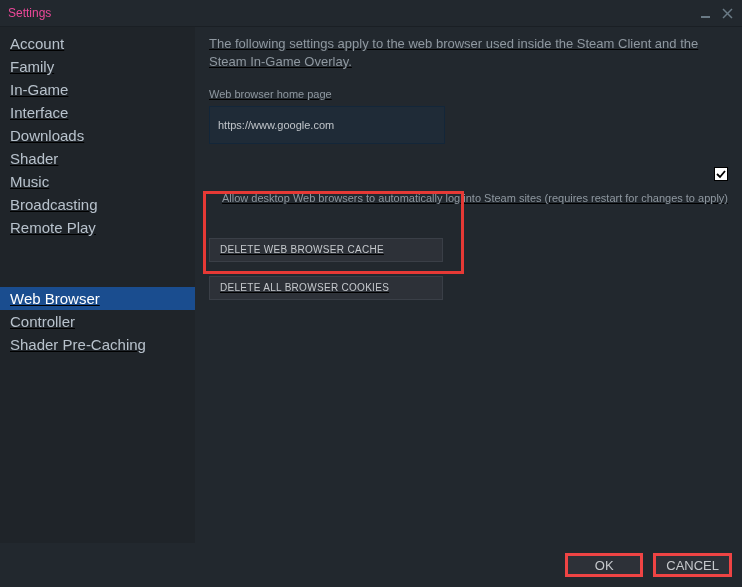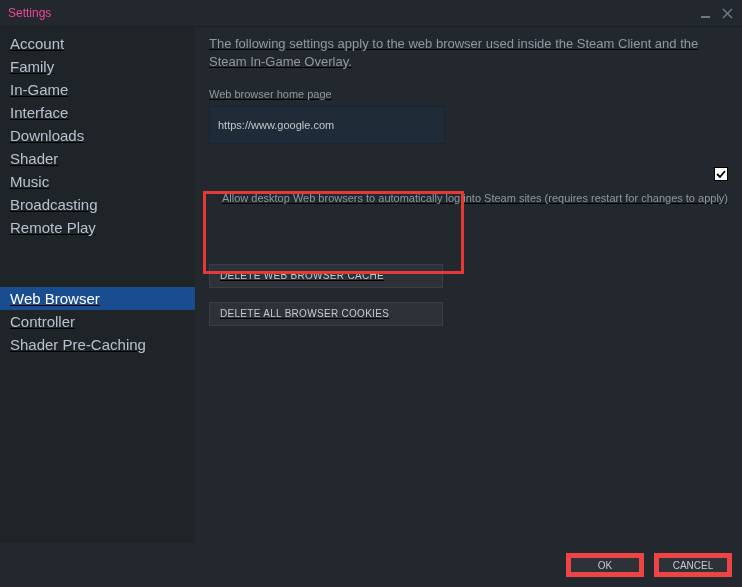--- a/index.html
+++ b/index.html
@@ -167,23 +167,23 @@
       align-items: center;
       justify-content: flex-end;
       gap: 10px;
       padding: 0 10px;
       background: #22282e;
     }
     .footer-button {
       min-width: 78px;
       height: 24px;
       background: #2d3138;
-      border: 5px solid #ef4444;
+      border: 3px solid #ef4444;
       color: #c6c9cd;
-      font-size: 10px;
+      font-size: 13px;
       cursor: pointer;
       padding: 0 10px;
     }
   </style>
 </head>
 <body>
 
 <div class="window">
   <div class="titlebar">
     <div class="titlebar-title">Settings</div>
@@ -226,21 +226,21 @@
 
       <div class="checkbox-row">
         <div class="checkbox">
           <svg viewBox="0 0 10 10">
               <polyline points="1,5 4,8 9,2" fill="none" stroke="#000" stroke-width="1.8"></polyline>
             </svg>
         </div>
         <div class="checkbox-text">Allow desktop Web browsers to automatically log into Steam sites (requires restart for changes to apply)</div>
       </div>
 
-      <div class="buttons-area" style="position:static; margin-top:58px;">
+      <div class="buttons-area" style="position:static; margin-top:32px;">
         <button class="action-button">DELETE WEB BROWSER CACHE</button>
         <button class="action-button">DELETE ALL BROWSER COOKIES</button>
       </div>
 
     </div>
   </div>
 
   <div class="footer">
     <button class="footer-button">OK</button>
     <button class="footer-button">CANCEL</button>

